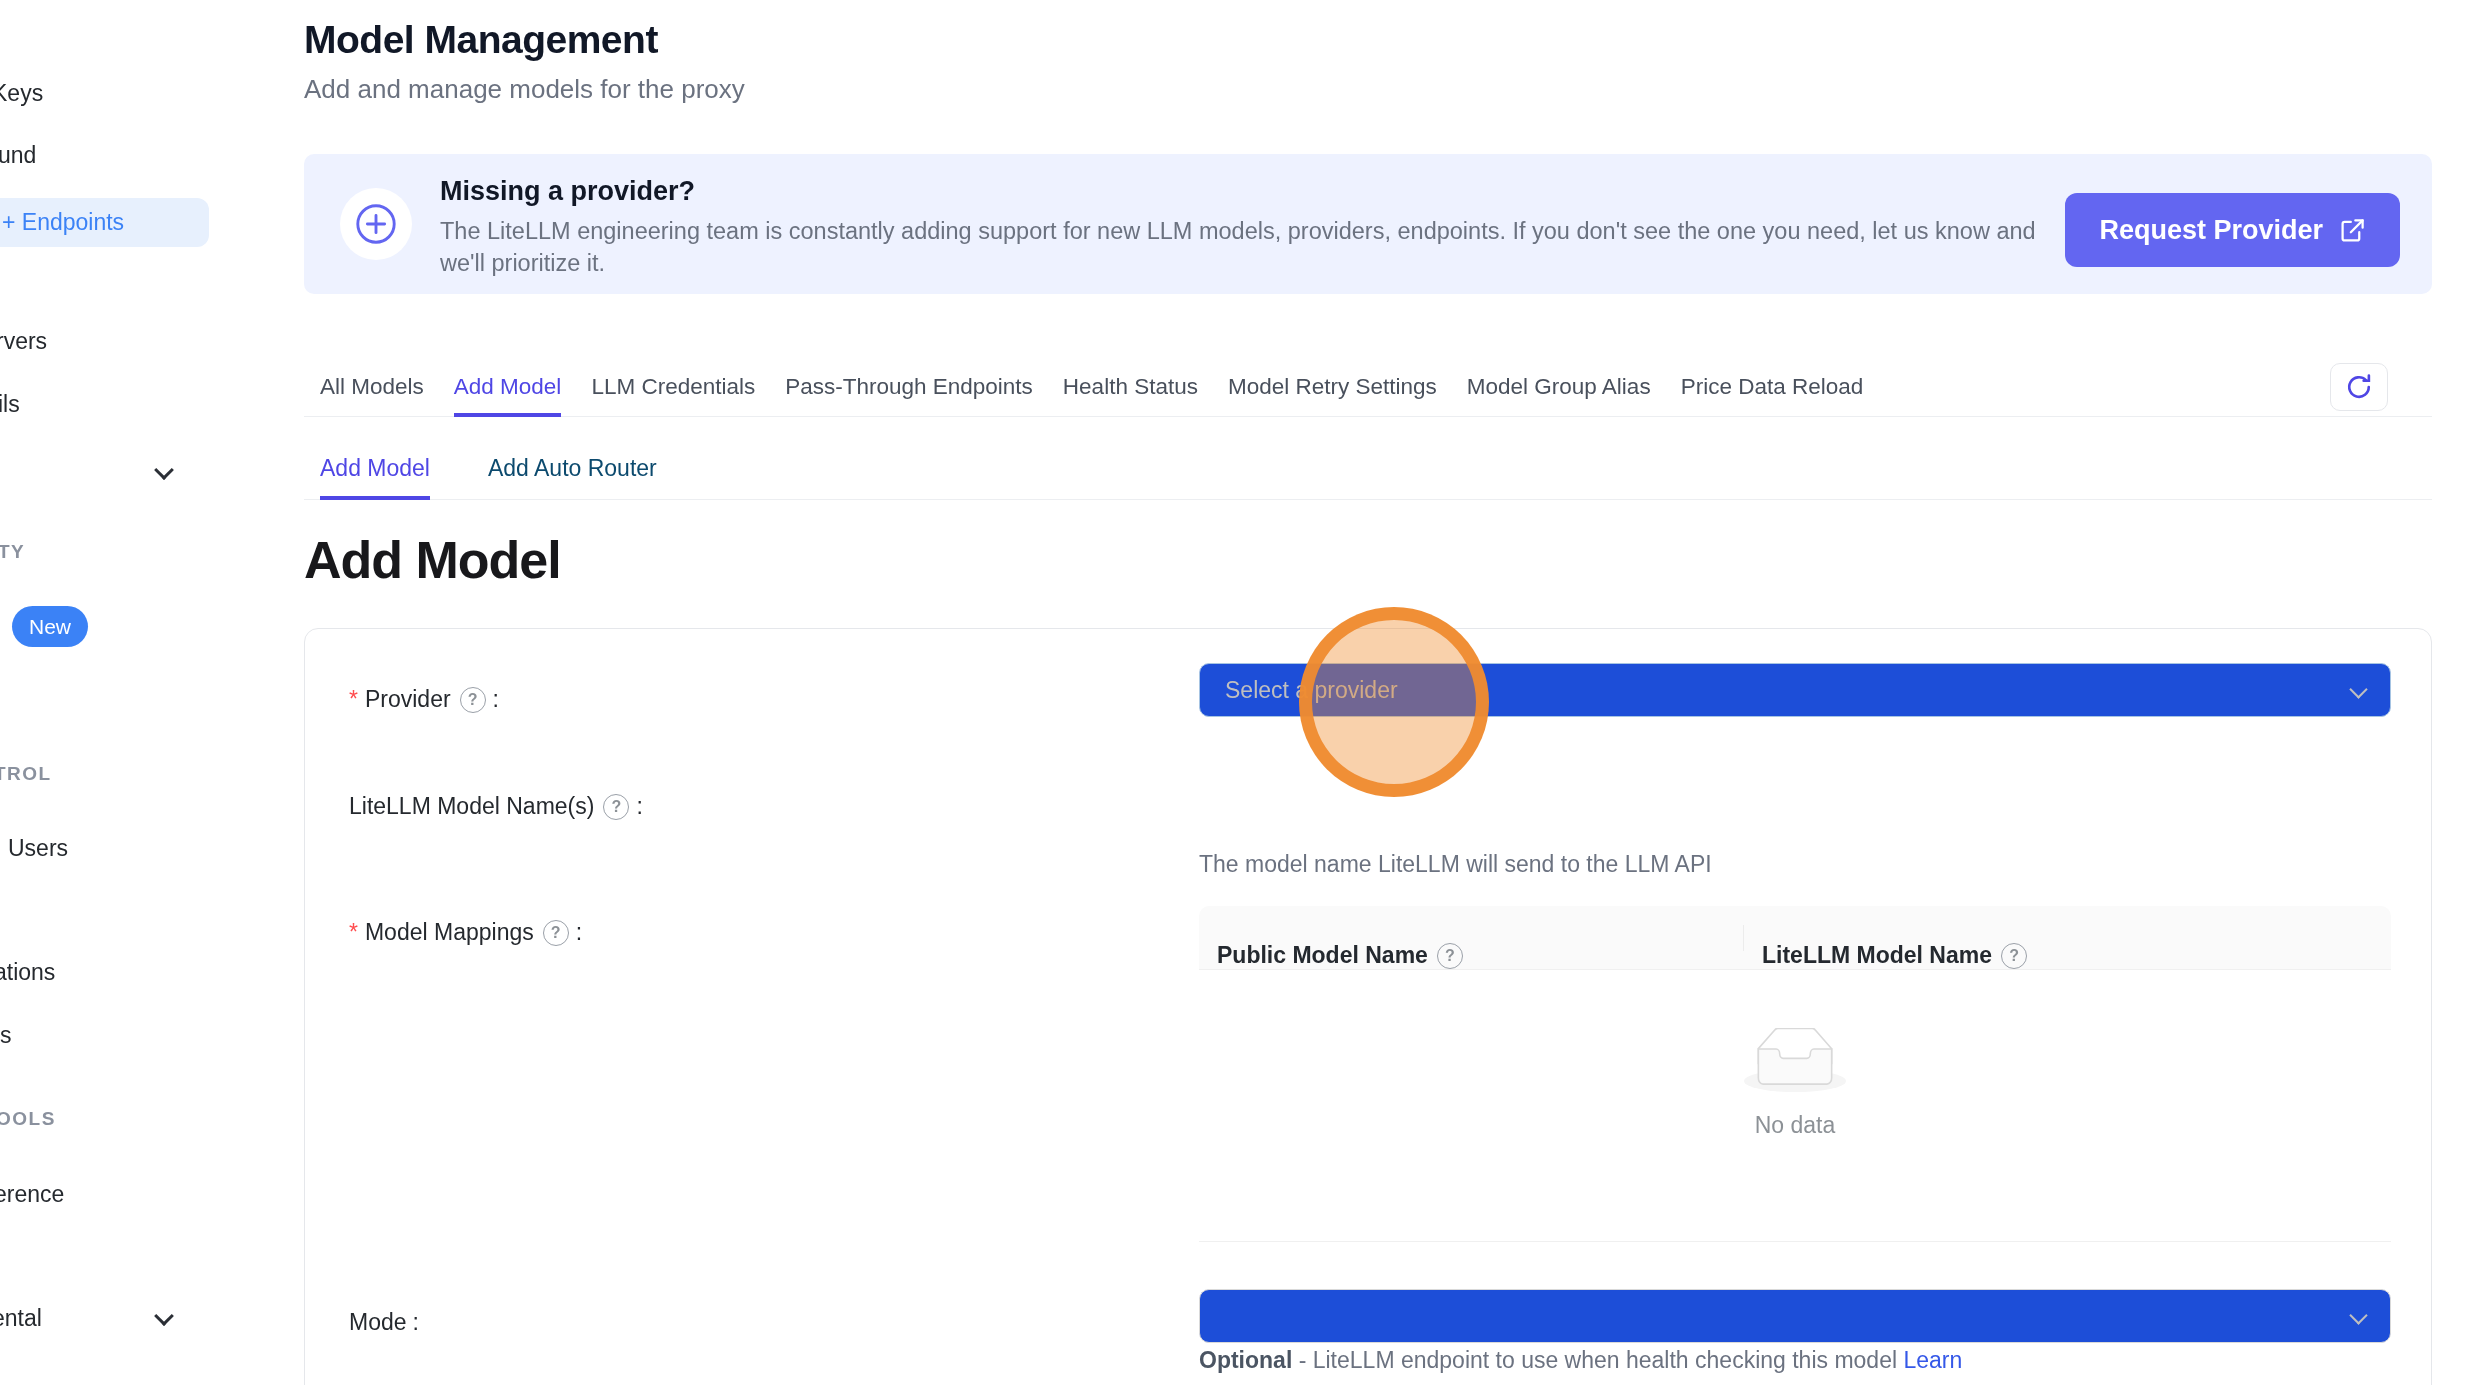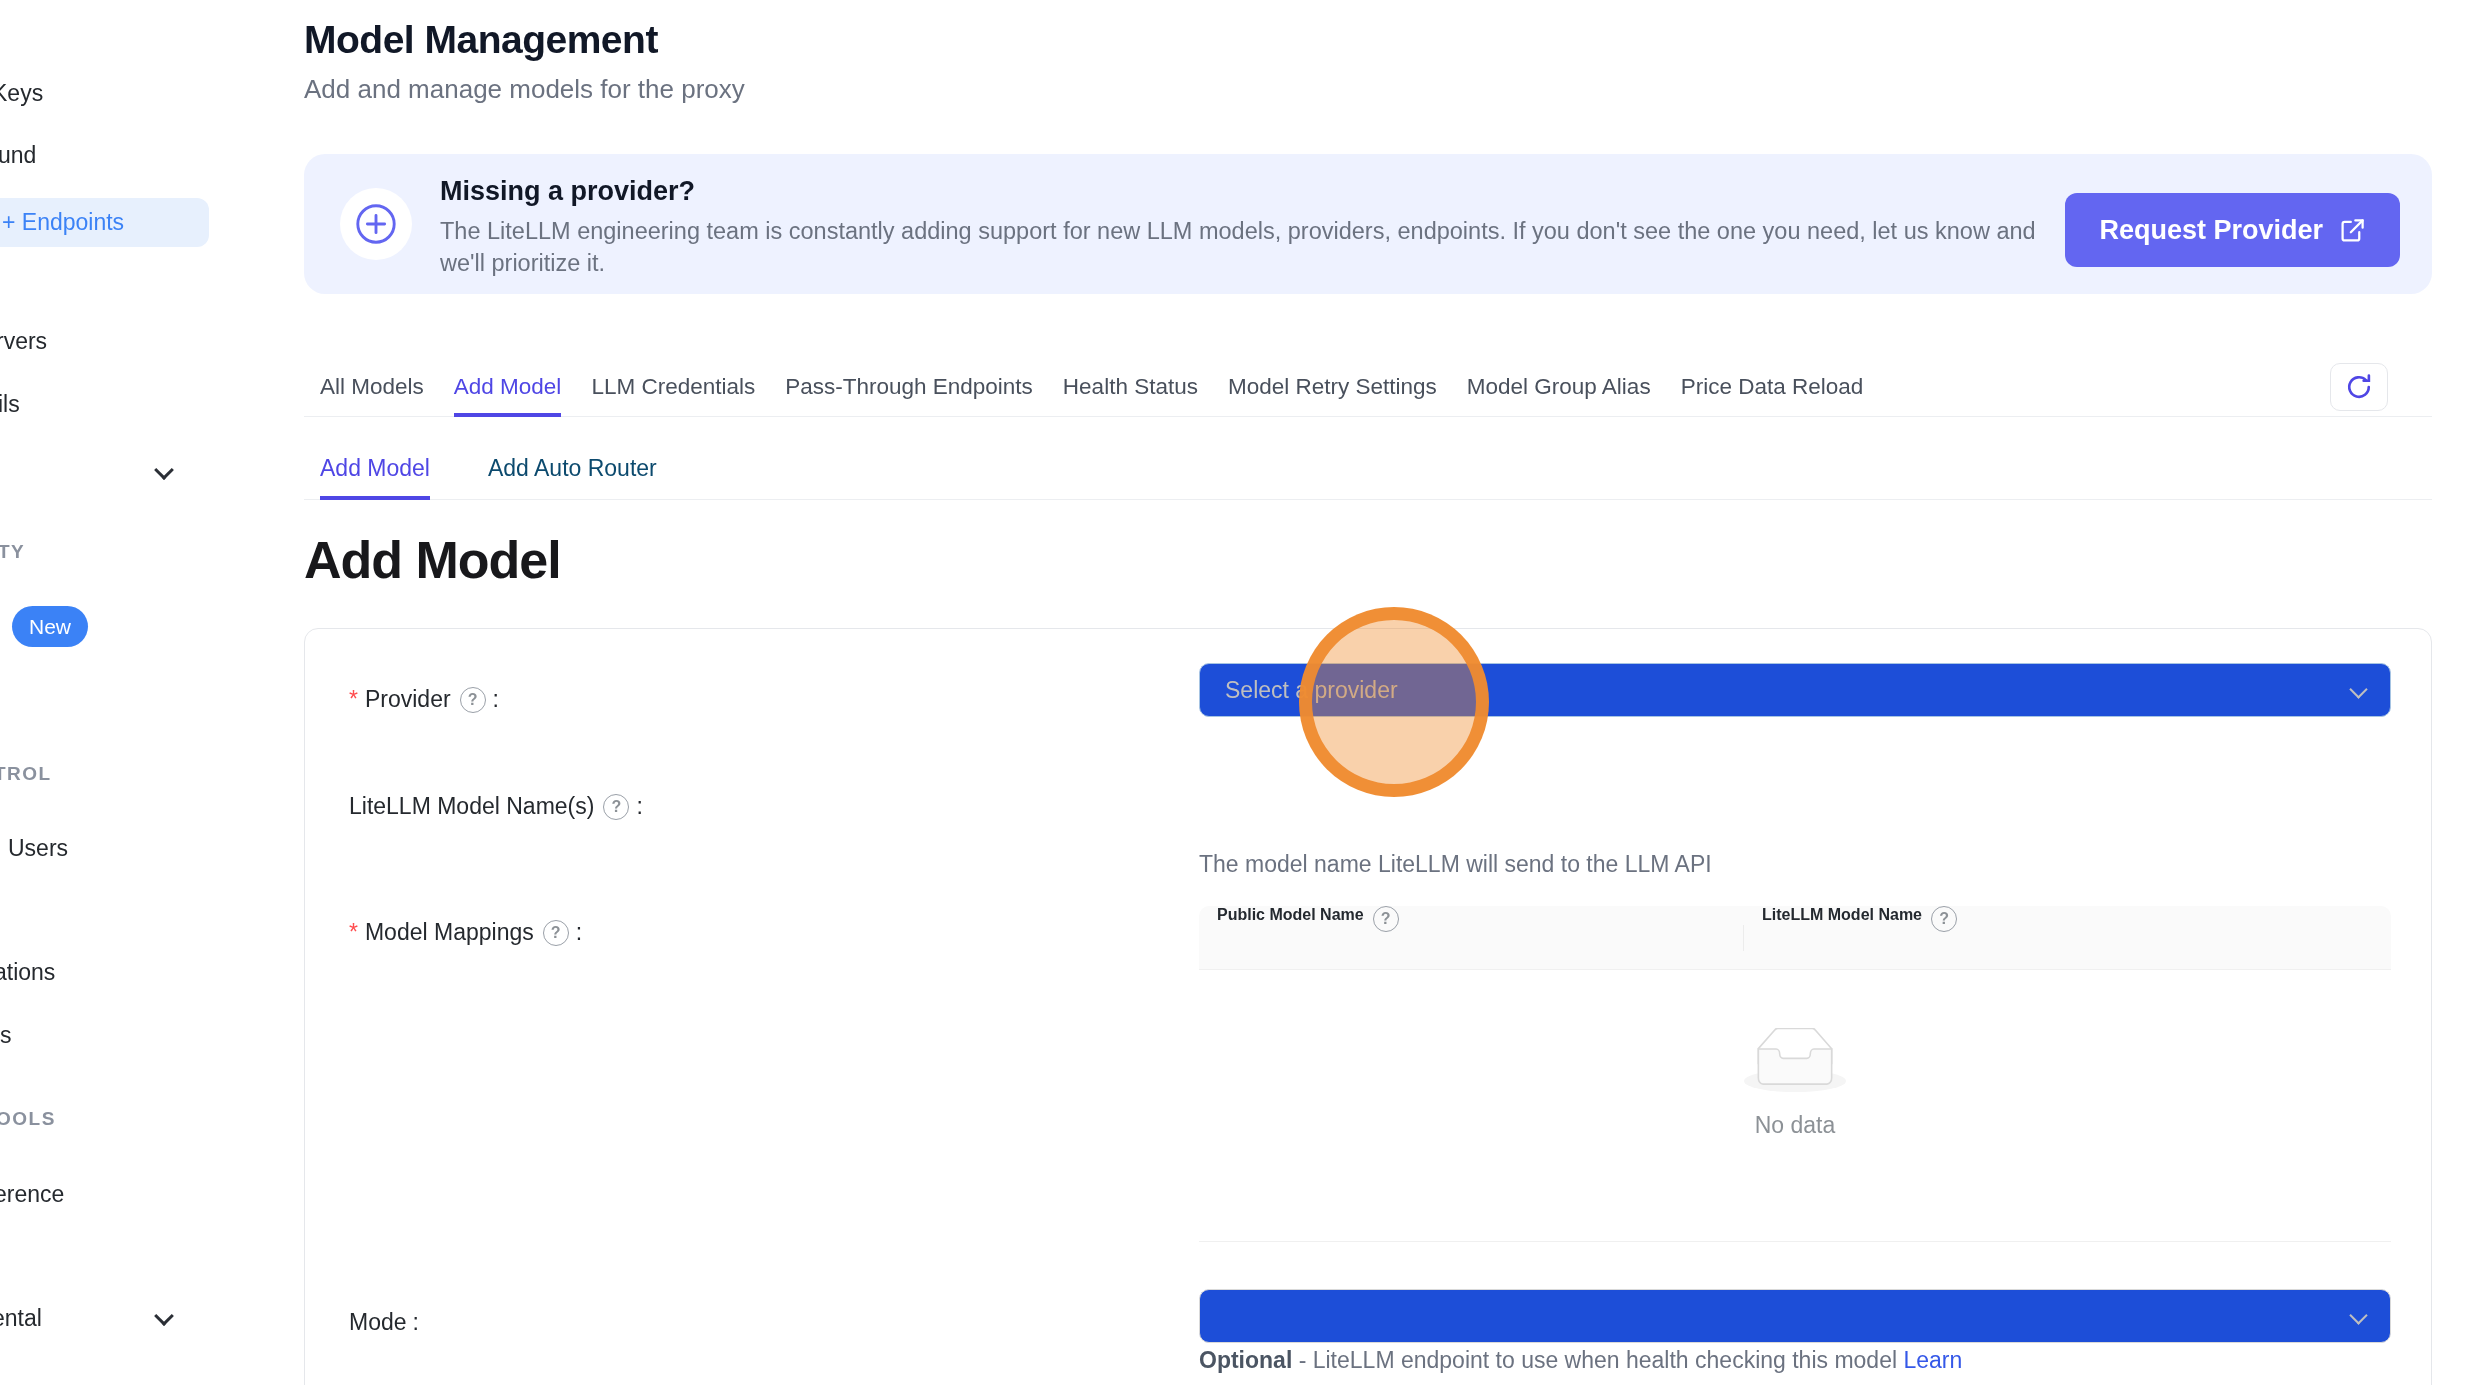--- a/index.html
+++ b/index.html
@@ -15,21 +15,21 @@
   .side-pill span { padding-left:18px; font-size:23px; color:#3b82f6; }
   .chev { display:inline-block; width:14px; height:14px; border-right:3px solid #2b2f36; border-bottom:3px solid #2b2f36; transform:rotate(45deg); }
   .badge-new { position:absolute; left:12px; top:606px; height:41px; padding:0 17px; background:#3b82f6; border-radius:999px; color:#fff; font-size:21px; font-weight:500; display:flex; align-items:center; cursor:pointer; }
 
   
   #main { position:absolute; left:304px; top:0; width:2128px; }
   .page-title { position:absolute; left:0; top:18px; font-size:39px; font-weight:700; color:#111827; letter-spacing:-0.5px; }
   .page-sub { position:absolute; left:0; top:74px; font-size:26px; color:#6b7280; }
 
   
-  .banner { position:absolute; left:0; top:154px; width:2128px; height:140px; background:#eef2ff; border-radius:21px; }
+  .banner { position:absolute; left:0; top:154px; width:2128px; height:140px; background:#eef2ff; border-radius:10px; }
   .banner-icon-wrap { position:absolute; left:36px; top:34px; width:72px; height:72px; background:#fff; border-radius:50%; display:flex; align-items:center; justify-content:center; }
   .banner-title { position:absolute; left:136px; top:22px; font-size:27px; font-weight:700; color:#111827; }
   .banner-body { position:absolute; left:136px; top:62px; width:1630px; font-size:23.5px; line-height:1.35; color:#6b7280; }
   .req-btn { position:absolute; right:32px; top:39px; height:74px; padding:0 34px; background:#6366f1; border:none; border-radius:12px; color:#fff; font-size:27px; font-weight:600; font-family:inherit; display:flex; align-items:center; gap:16px; cursor:pointer; }
 
   
   .tabbar { position:absolute; left:0; top:360px; width:2128px; height:57px; border-bottom:1.5px solid #eceef1; }
   .tabs { position:absolute; left:16px; top:0; height:57px; display:flex; gap:30px; }
   .tab { font-size:22.5px; color:#49505c; line-height:53px; height:57px; cursor:pointer; white-space:nowrap; }
   .tab.active { color:#4f46e5; font-weight:500; border-bottom:4px solid #4f46e5; }
@@ -55,21 +55,21 @@
   .sel .caret { position:absolute; right:25px; top:19px; width:13px; height:13px; border-right:2px solid #bfbfbf; border-bottom:2px solid #bfbfbf; transform:rotate(45deg); }
   .sel-provider { top:34px; border:1.5px solid #a6c4e3; }
   .sel-mode { top:660px; border:1.5px solid #d9d9d9; }
 
   .txt-input { position:absolute; left:894px; top:150px; width:1192px; height:54px; border:1.5px solid #dde1e6; border-radius:10px; padding:0 25px; font-size:23px; color:#3f434a; font-family:inherit; outline:none; background:#fff; }
   .helper { position:absolute; left:894px; top:222px; font-size:23px; color:#6b7280; }
 
   
   .map-table { position:absolute; left:894px; top:277px; width:1192px; }
   .map-head { display:flex; height:64px; background:#fafafa; border-radius:10px 10px 0 0; border-bottom:1.5px solid #f0f0f0; }
-  .map-th { display:flex; align-items:flex-start; font-size:16px; font-weight:700; color:#24292f; padding-left:18px; position:relative; }
+  .map-th { display:flex; align-items:flex-end; font-size:23px; font-weight:700; color:#24292f; padding-left:18px; position:relative; }
   .map-th.c1 { width:545px; }
   .map-th.c1::after { content:""; position:absolute; right:0; top:19px; height:26px; width:1.5px; background:#ececec; }
   .map-th.c2 { width:647px; }
   .map-empty { padding-top:58px; text-align:center; }
   .map-empty .nodata { margin-top:14px; font-size:23px; color:#8c9196; }
   .map-bottom { position:absolute; left:894px; top:612px; width:1192px; border-top:1.5px solid #f0f0f0; }
 
   .opt-helper { position:absolute; left:894px; top:718px; font-size:23px; color:#6b7280; white-space:nowrap; }
   .opt-helper .b { font-weight:700; color:#4b5563; }
   .opt-helper .lnk { color:#3558e8; font-weight:500; cursor:pointer; }

